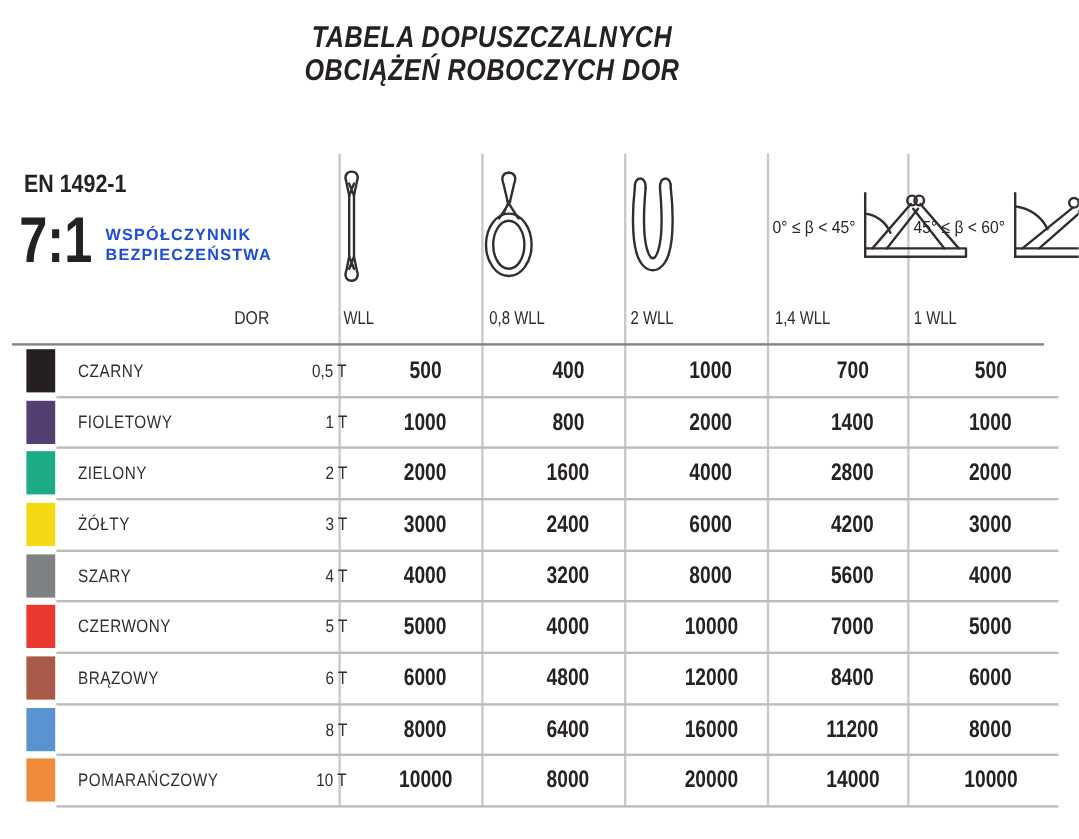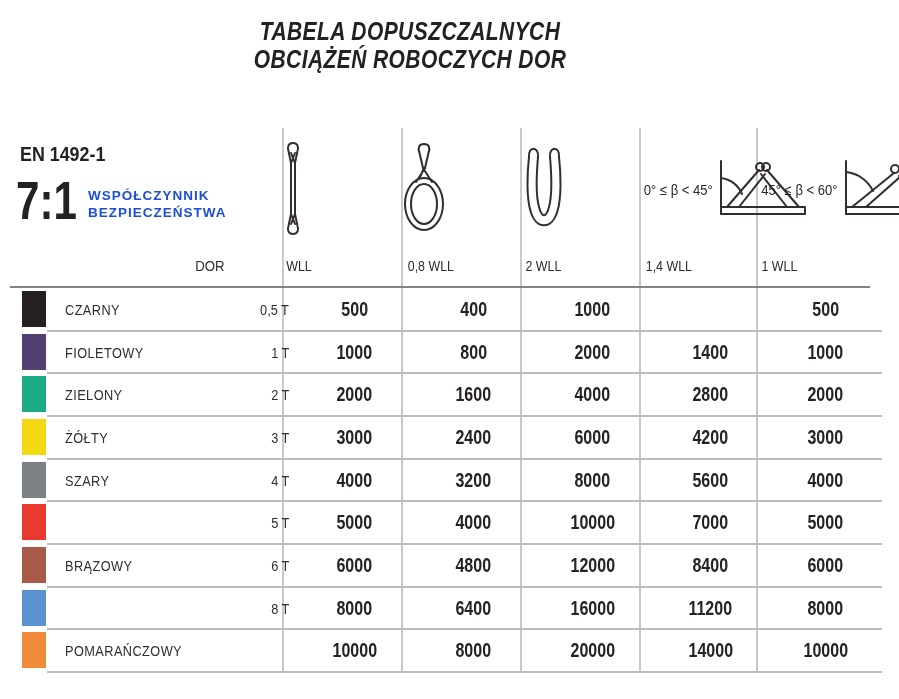--- a/index.html
+++ b/index.html
@@ -170,20 +170,21 @@
       <div class="swatch" style="background: rgb(37, 31, 35);"></div>
       <div class="cname-wrap">
         <span class="cx-l cname">CZARNY</span>
       </div>
       <div class="dor-wrap">
         <span class="cx-r dorv">0,5 T</span>
       </div>
       <div class="val-wrap c0"><span class="cx-c val">500</span></div>
       <div class="val-wrap c1"><span class="cx-c val">400</span></div>
       <div class="val-wrap c2"><span class="cx-c val">1000</span></div>
+      <div class="val-wrap c3"><span class="cx-c val">700</span></div>
       <div class="val-wrap c4"><span class="cx-c val">500</span></div>
     </div>
 
     <div class="row">
       <div class="swatch" style="background: rgb(83, 63, 113);"></div>
       <div class="cname-wrap">
         <span class="cx-l cname">FIOLETOWY</span>
       </div>
       <div class="dor-wrap">
         <span class="cx-r dorv">1 T</span>
@@ -235,20 +236,23 @@
       </div>
       <div class="val-wrap c0"><span class="cx-c val">4000</span></div>
       <div class="val-wrap c1"><span class="cx-c val">3200</span></div>
       <div class="val-wrap c2"><span class="cx-c val">8000</span></div>
       <div class="val-wrap c3"><span class="cx-c val">5600</span></div>
       <div class="val-wrap c4"><span class="cx-c val">4000</span></div>
     </div>
 
     <div class="row">
       <div class="swatch" style="background: rgb(234, 58, 48);"></div>
+      <div class="cname-wrap">
+        <span class="cx-l cname">CZERWONY</span>
+      </div>
       <div class="dor-wrap">
         <span class="cx-r dorv">5 T</span>
       </div>
       <div class="val-wrap c0"><span class="cx-c val">5000</span></div>
       <div class="val-wrap c1"><span class="cx-c val">4000</span></div>
       <div class="val-wrap c2"><span class="cx-c val">10000</span></div>
       <div class="val-wrap c3"><span class="cx-c val">7000</span></div>
       <div class="val-wrap c4"><span class="cx-c val">5000</span></div>
     </div>
 
@@ -277,20 +281,23 @@
       <div class="val-wrap c2"><span class="cx-c val">16000</span></div>
       <div class="val-wrap c3"><span class="cx-c val">11200</span></div>
       <div class="val-wrap c4"><span class="cx-c val">8000</span></div>
     </div>
 
     <div class="row">
       <div class="swatch" style="background: rgb(240, 139, 59);"></div>
       <div class="cname-wrap">
         <span class="cx-l cname">POMARAŃCZOWY</span>
       </div>
+      <div class="dor-wrap">
+        <span class="cx-r dorv">10 T</span>
+      </div>
       <div class="val-wrap c0"><span class="cx-c val">10000</span></div>
       <div class="val-wrap c1"><span class="cx-c val">8000</span></div>
       <div class="val-wrap c2"><span class="cx-c val">20000</span></div>
       <div class="val-wrap c3"><span class="cx-c val">14000</span></div>
       <div class="val-wrap c4"><span class="cx-c val">10000</span></div>
     </div>
   </div>
 
 </div>
 

